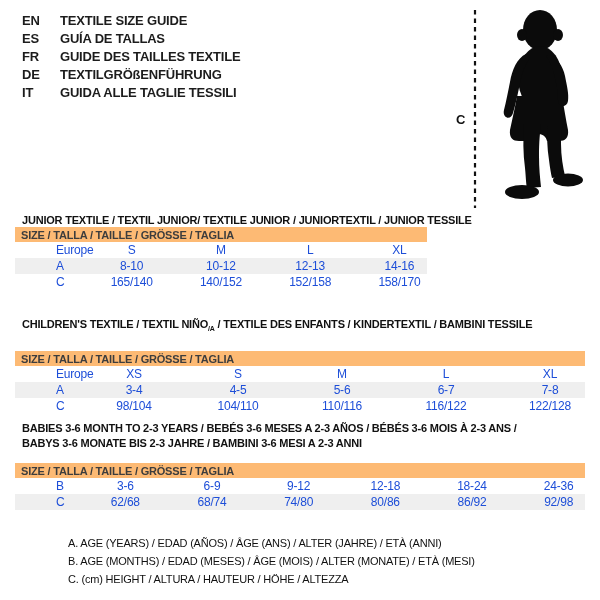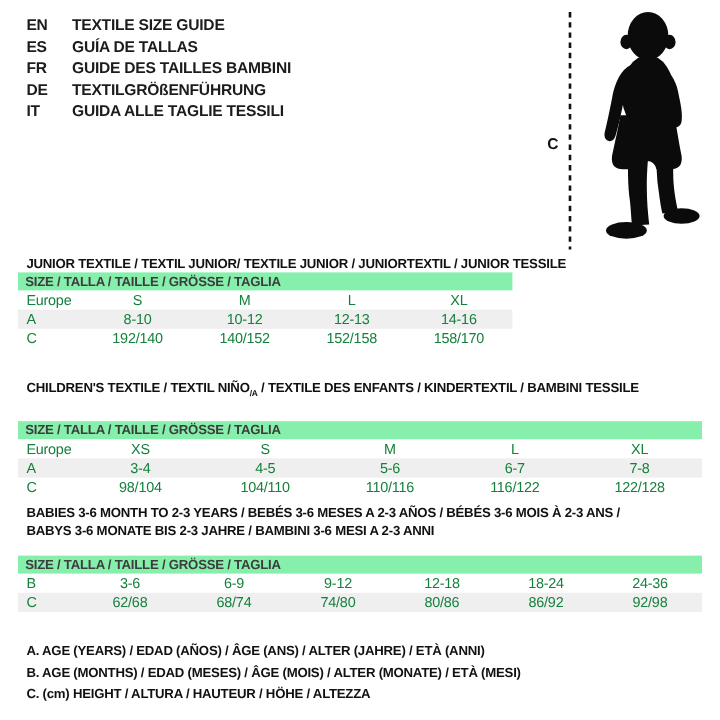--- a/index.html
+++ b/index.html
@@ -22,54 +22,54 @@
   .sec-title{
     font-size:11px;font-weight:700;letter-spacing:-0.2px;color:#111;
     margin:0 0 0 7px;line-height:13px;white-space:nowrap;
   }
   .sec-title sub{font-size:7px;}
   .sec-1 .sec-title{}
   .sec-2 .sec-title{margin-bottom:16px;}
   .sec-3 .sec-title{line-height:15px;margin-bottom:12px;}
   
   .t-head{
-    height:15px;background:#86efac;display:flex;align-items:center;
+    height:15px;background:#fdba74;display:flex;align-items:center;
     padding-left:6px;box-sizing:border-box;
     font-size:11px;font-weight:700;letter-spacing:-0.2px;color:#3d3d3d;text-align:right;
   }
   .t-row{display:grid;height:16px;align-items:center;}
   .tbl-1 .t-head,.tbl-1 .t-row{width:412px;}
   .tbl-2 .t-head,.tbl-2 .t-row,.tbl-3 .t-head,.tbl-3 .t-row{width:570px;}
   .tbl-1 .t-row{grid-template-columns:55px repeat(4,1fr);}
   .tbl-2 .t-row{grid-template-columns:50px repeat(5,1fr);}
   .tbl-3 .t-row{grid-template-columns:50px repeat(6,1fr);}
-  .cell{font-size:12px;letter-spacing:-0.2px;color:#15803d;text-align:center;white-space:nowrap;}
+  .cell{font-size:12px;letter-spacing:-0.2px;color:#1d4ed8;text-align:center;white-space:nowrap;margin-left:34px;}
   .cell.label{text-align:left;padding-left:7px;}
   .row-alt{background:#efefef;}
   
   .legend{position:absolute;top:534px;left:22px;}
-  .legend-line{font-size:11px;font-weight:700;letter-spacing:-0.2px;line-height:18px;white-space:nowrap;color:#111;}
+  .legend-line{font-size:11px;font-weight:400;letter-spacing:-0.2px;line-height:18px;white-space:nowrap;color:#111;margin-left:46px;}
 </style>
 </head>
 <body>
 
 <div id="canvas">
 
   <div class="lang-block">
     <div class="lang-row">
       <span class="lang-code">EN</span>
       <span class="lang-label">TEXTILE SIZE GUIDE</span>
     </div>
     <div class="lang-row">
       <span class="lang-code">ES</span>
       <span class="lang-label">GUÍA DE TALLAS</span>
     </div>
     <div class="lang-row">
       <span class="lang-code">FR</span>
-      <span class="lang-label">GUIDE DES TAILLES BAMBINI</span>
+      <span class="lang-label">GUIDE DES TAILLES TEXTILE</span>
     </div>
     <div class="lang-row">
       <span class="lang-code">DE</span>
       <span class="lang-label">TEXTILGRÖßENFÜHRUNG</span>
     </div>
     <div class="lang-row">
       <span class="lang-code">IT</span>
       <span class="lang-label">GUIDA ALLE TAGLIE TESSILI</span>
     </div>
   </div>
@@ -107,21 +107,21 @@
       </div>
       <div class="t-row row-alt">
         <span class="cell label">A</span>
         <span class="cell">8-10</span>
         <span class="cell">10-12</span>
         <span class="cell">12-13</span>
         <span class="cell">14-16</span>
       </div>
       <div class="t-row">
         <span class="cell label">C</span>
-        <span class="cell">192/140</span>
+        <span class="cell">165/140</span>
         <span class="cell">140/152</span>
         <span class="cell">152/158</span>
         <span class="cell">158/170</span>
       </div>
     </div>
   </div>
 
   <div class="section sec-2">
     <div class="sec-title"><span>CHILDREN'S TEXTILE / TEXTIL NIÑO</span><sub>/A</sub><span> / TEXTILE DES ENFANTS / KINDERTEXTIL / BAMBINI TESSILE</span></div>
     <div class="tbl-2">

